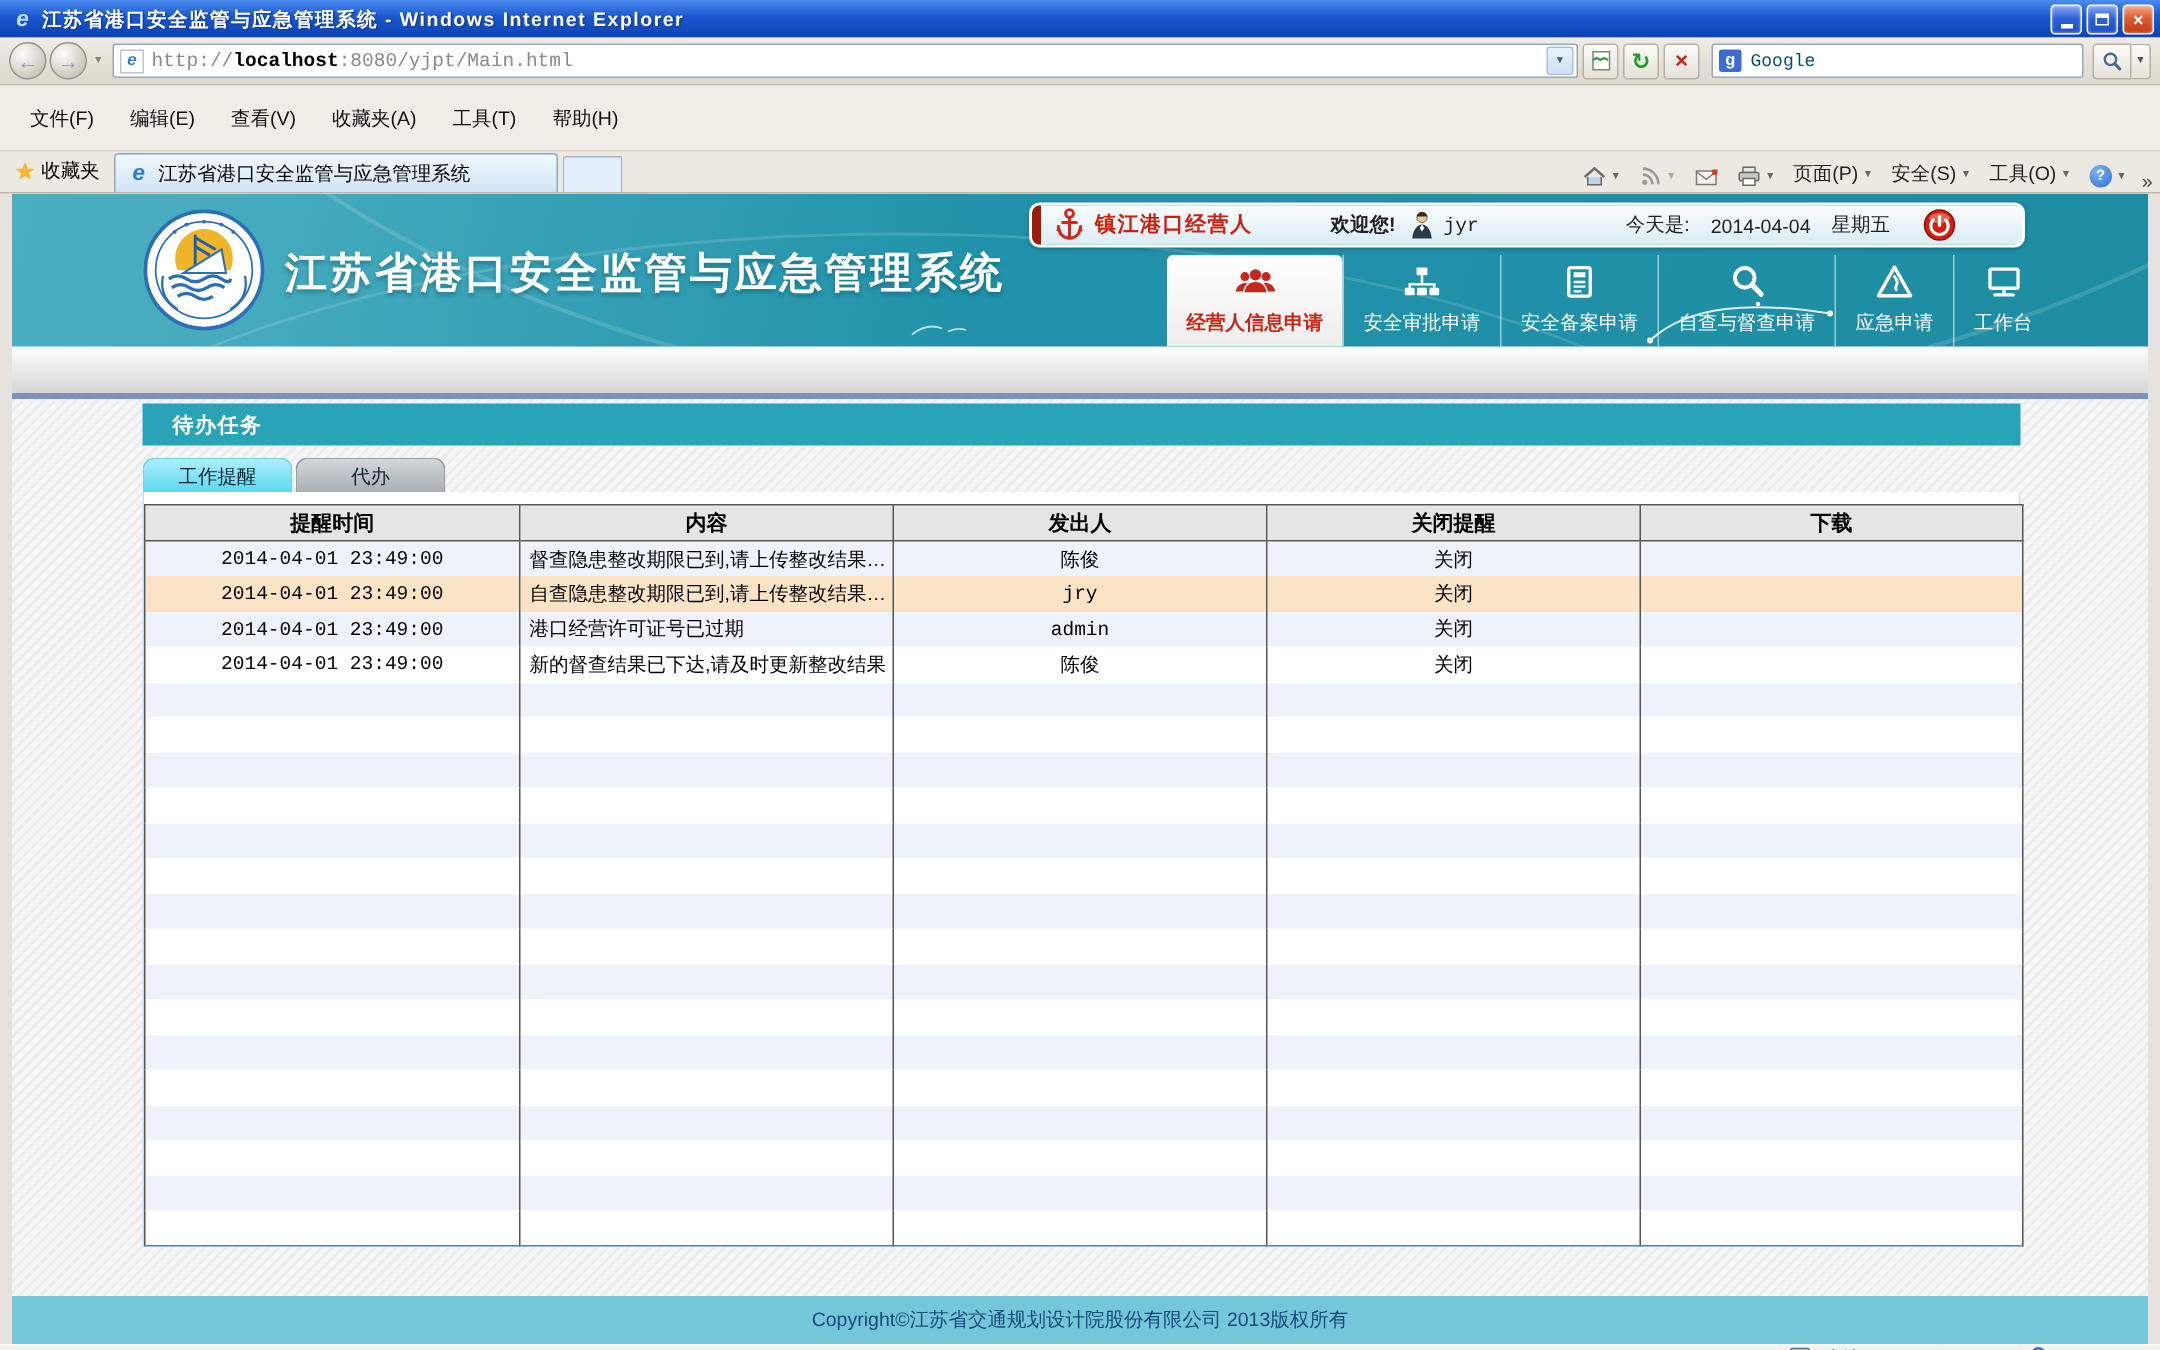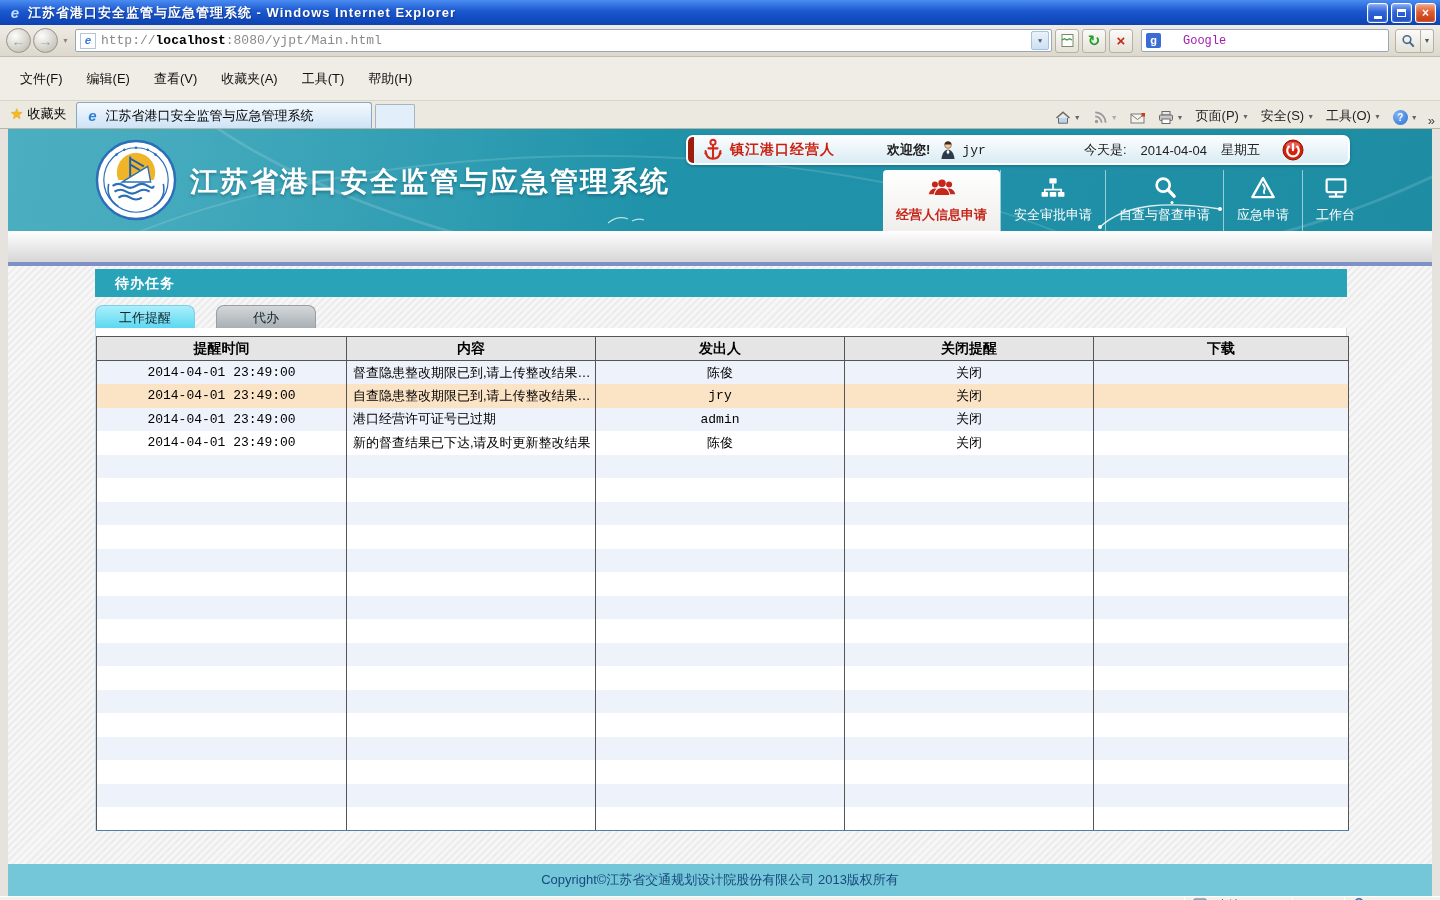--- a/index.html
+++ b/index.html
@@ -23,21 +23,21 @@
   .addr-field{flex:1;height:23px;background:#fff;border:1px solid #98a8ba;border-radius:2px;display:flex;align-items:center;padding:0 2px 0 4px;font-family:"Liberation Mono","DejaVu Sans Mono",monospace;font-size:13px;}
   .addr-page-icon{width:16px;height:16px;border:1px solid #b8c6d4;background:#fff;color:#2e7cd6;font-weight:bold;font-style:italic;font-size:11px;text-align:center;line-height:14px;margin-right:5px;flex:none;}
   .url-dim{color:#8a8a8a;}
   .url-host{color:#000;font-weight:bold;}
   .addr-chev{margin-left:auto;width:18px;height:19px;background:linear-gradient(#eaf2fb,#cfe0f2);border:1px solid #a8c0d8;border-radius:2px;font-size:7px;color:#44607c;display:flex;align-items:center;justify-content:center;}
   .mini-btn{width:24px;height:24px;margin-left:3px;border:1px solid #b5b1a5;border-radius:3px;background:linear-gradient(#fcfbf9,#e4e1d8);display:flex;align-items:center;justify-content:center;flex:none;}
   .refresh-glyph{color:#1e9e28;font-size:15px;font-weight:bold;}
   .stop-glyph{color:#c62717;font-size:15px;font-weight:bold;}
   .search-box{width:248px;height:23px;margin-left:8px;background:#fff;border:1px solid #98a8ba;border-radius:2px;display:flex;align-items:center;padding:0 4px;flex:none;}
   .g-icon{width:15px;height:15px;background:#3a6cd4;border-radius:2px;color:#fff;font-size:11px;font-weight:bold;text-align:center;line-height:15px;flex:none;}
-  .search-ph{color:#a21caf;font-family:"Liberation Mono","DejaVu Sans Mono",monospace;font-size:12px;margin-left:22px;}
+  .search-ph{color:#0c4a6e;font-family:"Liberation Mono","DejaVu Sans Mono",monospace;font-size:12px;margin-left:6px;}
   .search-btn{width:26px;height:24px;margin-left:6px;border:1px solid #b5b1a5;border-radius:3px 0 0 3px;background:linear-gradient(#fcfbf9,#e4e1d8);display:flex;align-items:center;justify-content:center;}
   .search-btn-chev{width:13px;height:24px;border:1px solid #b5b1a5;border-left:none;border-radius:0 3px 3px 0;background:linear-gradient(#fcfbf9,#e4e1d8);font-size:7px;color:#555;display:flex;align-items:center;justify-content:center;}
 
   .menubar{height:44px;background:#f0ede6;display:flex;align-items:center;padding-left:8px;border-bottom:1px solid #d8d4c8;}
   .menu-item{font-size:13px;color:#111;padding:3px 12px;}
 
   .tabsbar{height:28px;background:#ece9e1;display:flex;align-items:flex-end;padding-left:4px;border-bottom:1px solid #b8b4a6;}
   .fav-btn{display:flex;align-items:center;gap:4px;font-size:13px;padding:4px 10px 5px 6px;}
   .star-glyph{color:#f6b91e;font-size:15px;text-shadow:0 0 1px #c8860a;}
   .browser-tab{width:296px;height:26px;background:linear-gradient(#f3f9fe,#cfe3f6);border:1px solid #8ca8c0;border-bottom:none;border-radius:3px 3px 0 0;display:flex;align-items:center;gap:6px;padding:0 8px;font-size:13px;}
@@ -79,21 +79,21 @@
   .nav-icon{height:27px;display:flex;align-items:flex-end;}
   .decor-squiggle{position:absolute;left:1088px;top:64px;z-index:2;}
   .decor-mark{position:absolute;left:598px;top:82px;z-index:2;}
 
   .gray-band{height:31px;background:linear-gradient(#fdfdfd,#d6d6d6);border-top:1px solid #ffffff;}
   .blue-line{height:4px;background:#7e90c6;}
 
   .content{height:630px;background:repeating-linear-gradient(135deg,#ececec 0 2px,#f6f6f6 2px 5px);padding-top:3px;position:relative;}
   .panel{width:1252px;margin-left:87px;}
   .panel-title{height:28px;line-height:28px;background:#28a3b7;color:#fff;font-weight:bold;font-size:14px;padding-left:20px;letter-spacing:1px;}
-  .tabs-row{margin-top:8px;height:23px;display:flex;gap:21px;}
+  .tabs-row{margin-top:8px;height:23px;display:flex;gap:2px;}
   .ui-tab{width:100px;height:23px;line-height:23px;text-align:center;font-size:13px;color:#10242c;border-radius:8px 8px 0 0;}
   .ui-tab.active{background:linear-gradient(#abeffc,#5cd8f0);border:1px solid #7ccfe4;border-bottom:none;}
   .ui-tab.inactive{background:linear-gradient(#d3d7da,#a9afb4);border:1px solid #989ea3;border-bottom:none;}
   .panel-body{height:503px;background:#fff;padding-top:8px;border-left:1px solid #c8dcea;border-right:1px solid #c8dcea;}
   table.task-table{width:1252px;border-collapse:collapse;table-layout:fixed;}
   .task-table th{height:24px;background:#e5e5e5;font-size:14px;font-weight:bold;color:#000;border-top:1px solid #555;border-bottom:1px solid #555;}
   .task-table th,.task-table td{border-right:1px solid #555;overflow:hidden;white-space:nowrap;}
   .task-table th:first-child,.task-table td:first-child{border-left:1px solid #555;}
   .task-table td{height:23.5px;font-size:13px;color:#000;padding:0 6px;text-align:center;}
   .task-table tr.alt td{background:#edf2fb;}
@@ -350,20 +350,30 @@
                 <rect x="7.5" y="13" width="5" height="3.8" rx=".6"></rect>
                 <rect x="13.8" y="13" width="5" height="3.8" rx=".6"></rect>
             <path d="M10 6.5v4.7M3.7 13v-1.8h12.6V13" stroke="currentColor" stroke-width="1.3" fill="none"></path>
           </svg>
         </span>
         <span class="nav-label">安全审批申请</span>
       </div>
       <div class="nav-item">
         <span class="nav-icon">
           <svg width="26" height="26" viewBox="0 0 20 20">
+            <rect x="4.5" y="2.6" width="11" height="14.6" rx="1" fill="none" stroke="currentColor" stroke-width="1.7"></rect>
+            <rect x="7" y="5" width="6" height="2.6" fill="currentColor"></rect>
+            <path d="M7 10h6M7 12.4h6M7 14.8h4" stroke="currentColor" stroke-width="1.2"></path>
+          </svg>
+        </span>
+        <span class="nav-label">安全备案申请</span>
+      </div>
+      <div class="nav-item">
+        <span class="nav-icon">
+          <svg width="26" height="26" viewBox="0 0 20 20">
             <circle cx="8.6" cy="7.8" r="5" fill="none" stroke="currentColor" stroke-width="2"></circle>
             <path d="M12.4 11.4l4.6 4.9" stroke="currentColor" stroke-width="2.6" stroke-linecap="round"></path>
           </svg>
         </span>
         <span class="nav-label">自查与督查申请</span>
       </div>
       <div class="nav-item">
         <span class="nav-icon">
           <svg width="26" height="26" viewBox="0 0 20 20">
             <path d="M10 2.4 18.2 17H1.8z" fill="none" stroke="currentColor" stroke-width="1.8" stroke-linejoin="round"></path>

